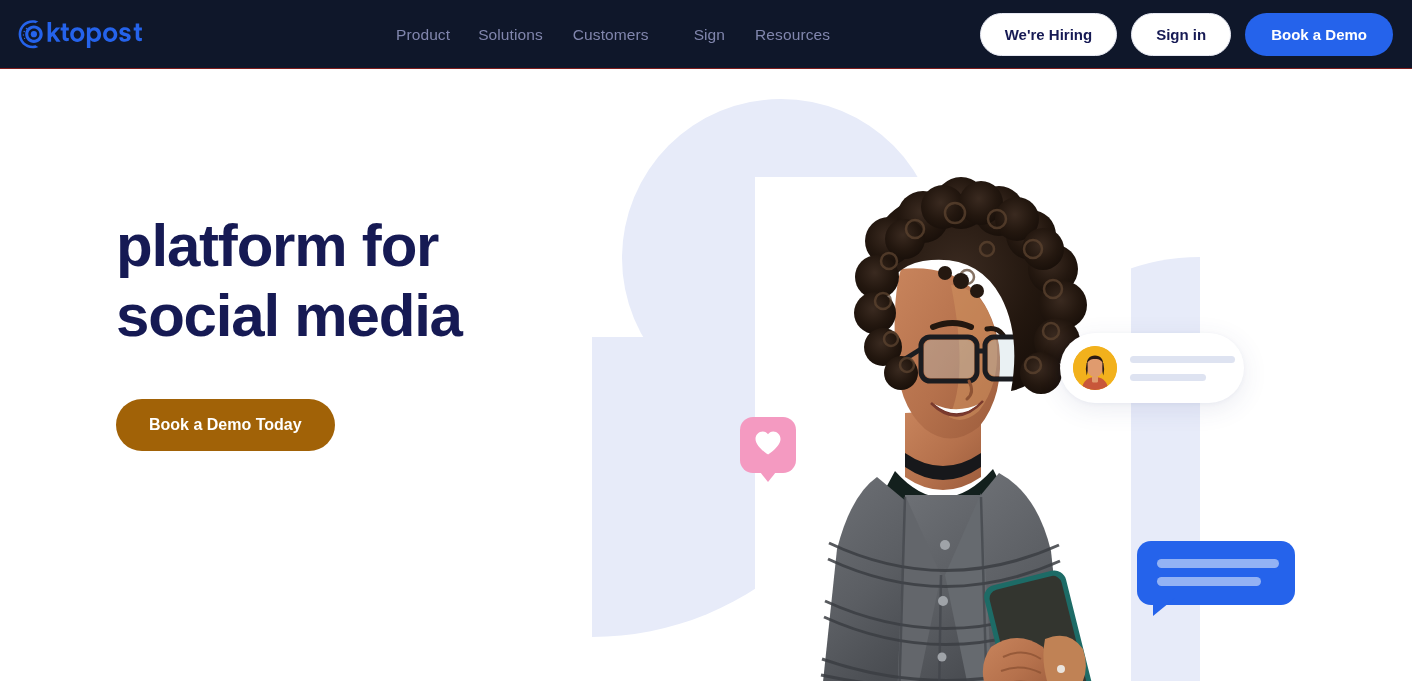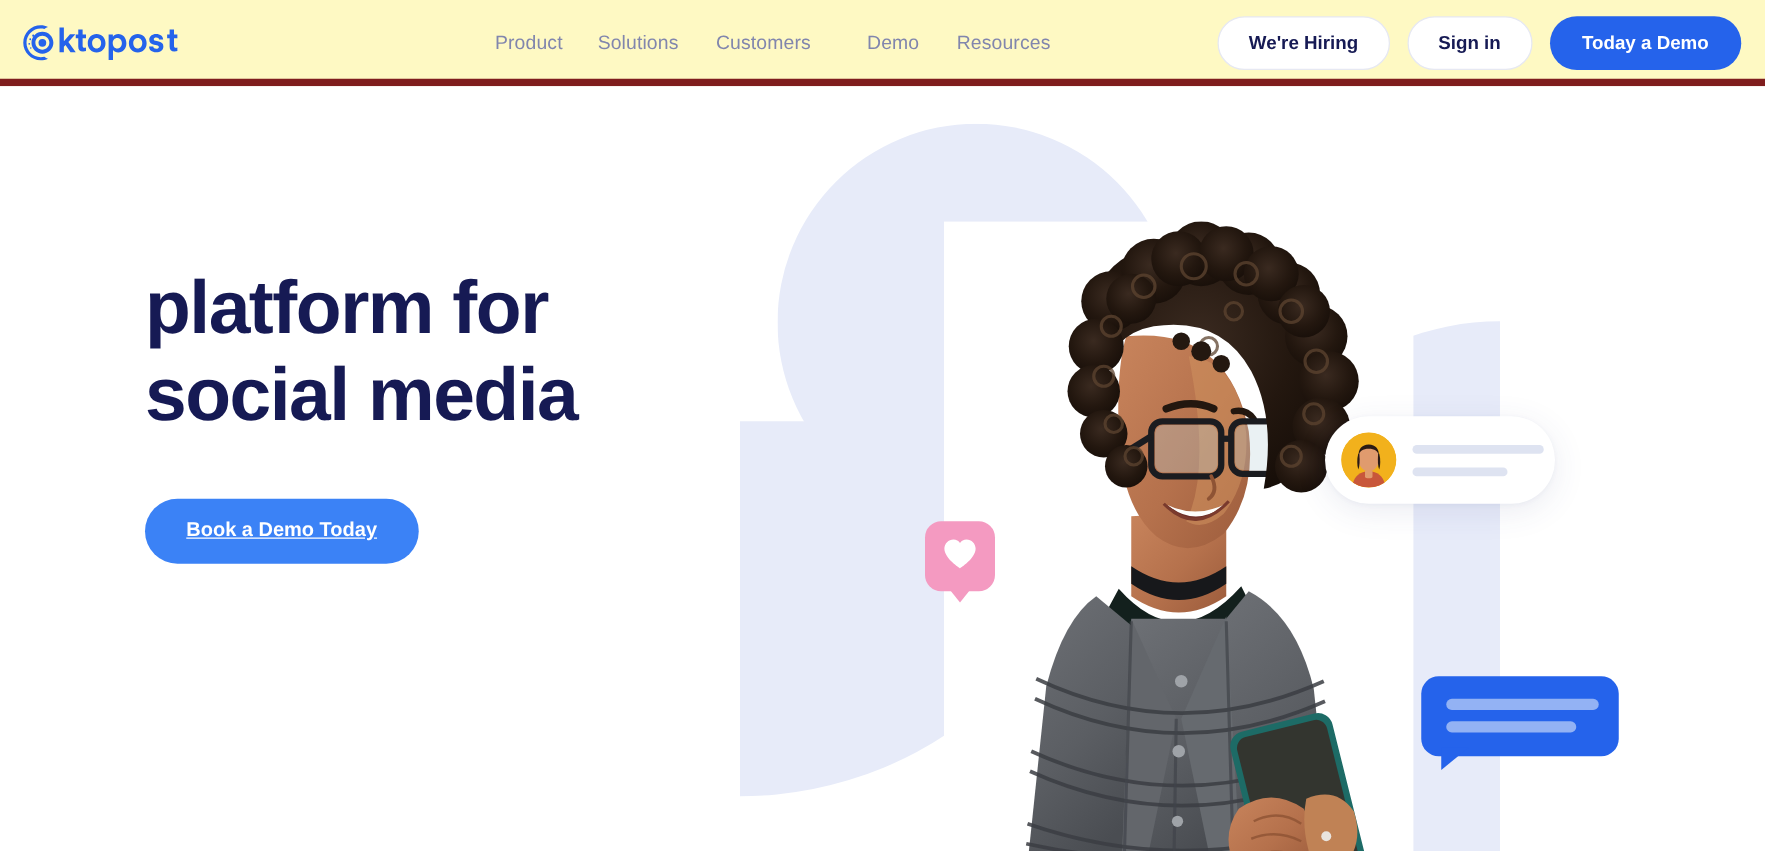--- a/index.html
+++ b/index.html
@@ -11,22 +11,22 @@
     background: #ffffff;
     font-family: "Liberation Sans", sans-serif;
     -webkit-font-smoothing: antialiased;
   }
 
   
   .navbar {
     position: relative;
     height: 69px;
     width: 1412px;
-    background: #fef9c3;
-    border-bottom: 6px solid #7f1d1d;
+    background: #0f172a;
+    border-bottom: 1px solid #7f1d1d;
     display: flex;
     align-items: center;
   }
 
   .logo {
     position: absolute;
     left: 16px;
     top: 16px;
     display: flex;
     align-items: center;
@@ -117,28 +117,27 @@
   }
   .hero-sub {
     margin-top: 32px;
     font-size: 16.5px;
     line-height: 29px;
     color: #2b3b73;
     width: 452px;
   }
   .btn-cta {
     margin-top: 48px;
-    background: #3b82f6;
+    background: #a16207;
     color: #ffffff;
     height: 52px;
     padding: 0 33px;
     font-size: 16px;
     font-weight: 700;
     border-radius: 999px;
-    text-decoration: underline;
   }
 
   
   .hero-art {
     position: absolute;
     left: 596px;
     top: 0;
     width: 816px;
     height: 612px;
   }
@@ -296,28 +295,28 @@
           <path d="M119.7 12.6h-2.0V9.6h2.0V5.6h3.5v4.0h2.7v3.0h-2.7v5.9c0 1.2.5 1.6 1.5 1.6.5 0 .9-.1 1.2-.2v2.9c-.6.2-1.4.4-2.4.4-2.6 0-3.8-1.4-3.8-4.1z"></path>
         </g>
       </svg>
     </span>
   </a>
 
   <nav class="nav-links">
     <span class="nav-link">Product</span>
     <span class="nav-link">Solutions</span>
     <span class="nav-link">Customers</span>
-    <span class="nav-link">Demo</span>
+    <span class="nav-link">Sign</span>
     <span class="nav-link">Resources</span>
   </nav>
 
   <div class="nav-actions">
     <button class="btn btn-ghost">We're Hiring</button>
     <button class="btn btn-ghost">Sign in</button>
-    <button class="btn btn-primary-sm">Today a Demo</button>
+    <button class="btn btn-primary-sm">Book a Demo</button>
   </div>
 </div>
 
 <section class="hero">
 
   <div class="hero-copy">
     <h1 class="hero-title">
       <br>
       <span>platform for</span><br>
       <span>social media</span>

